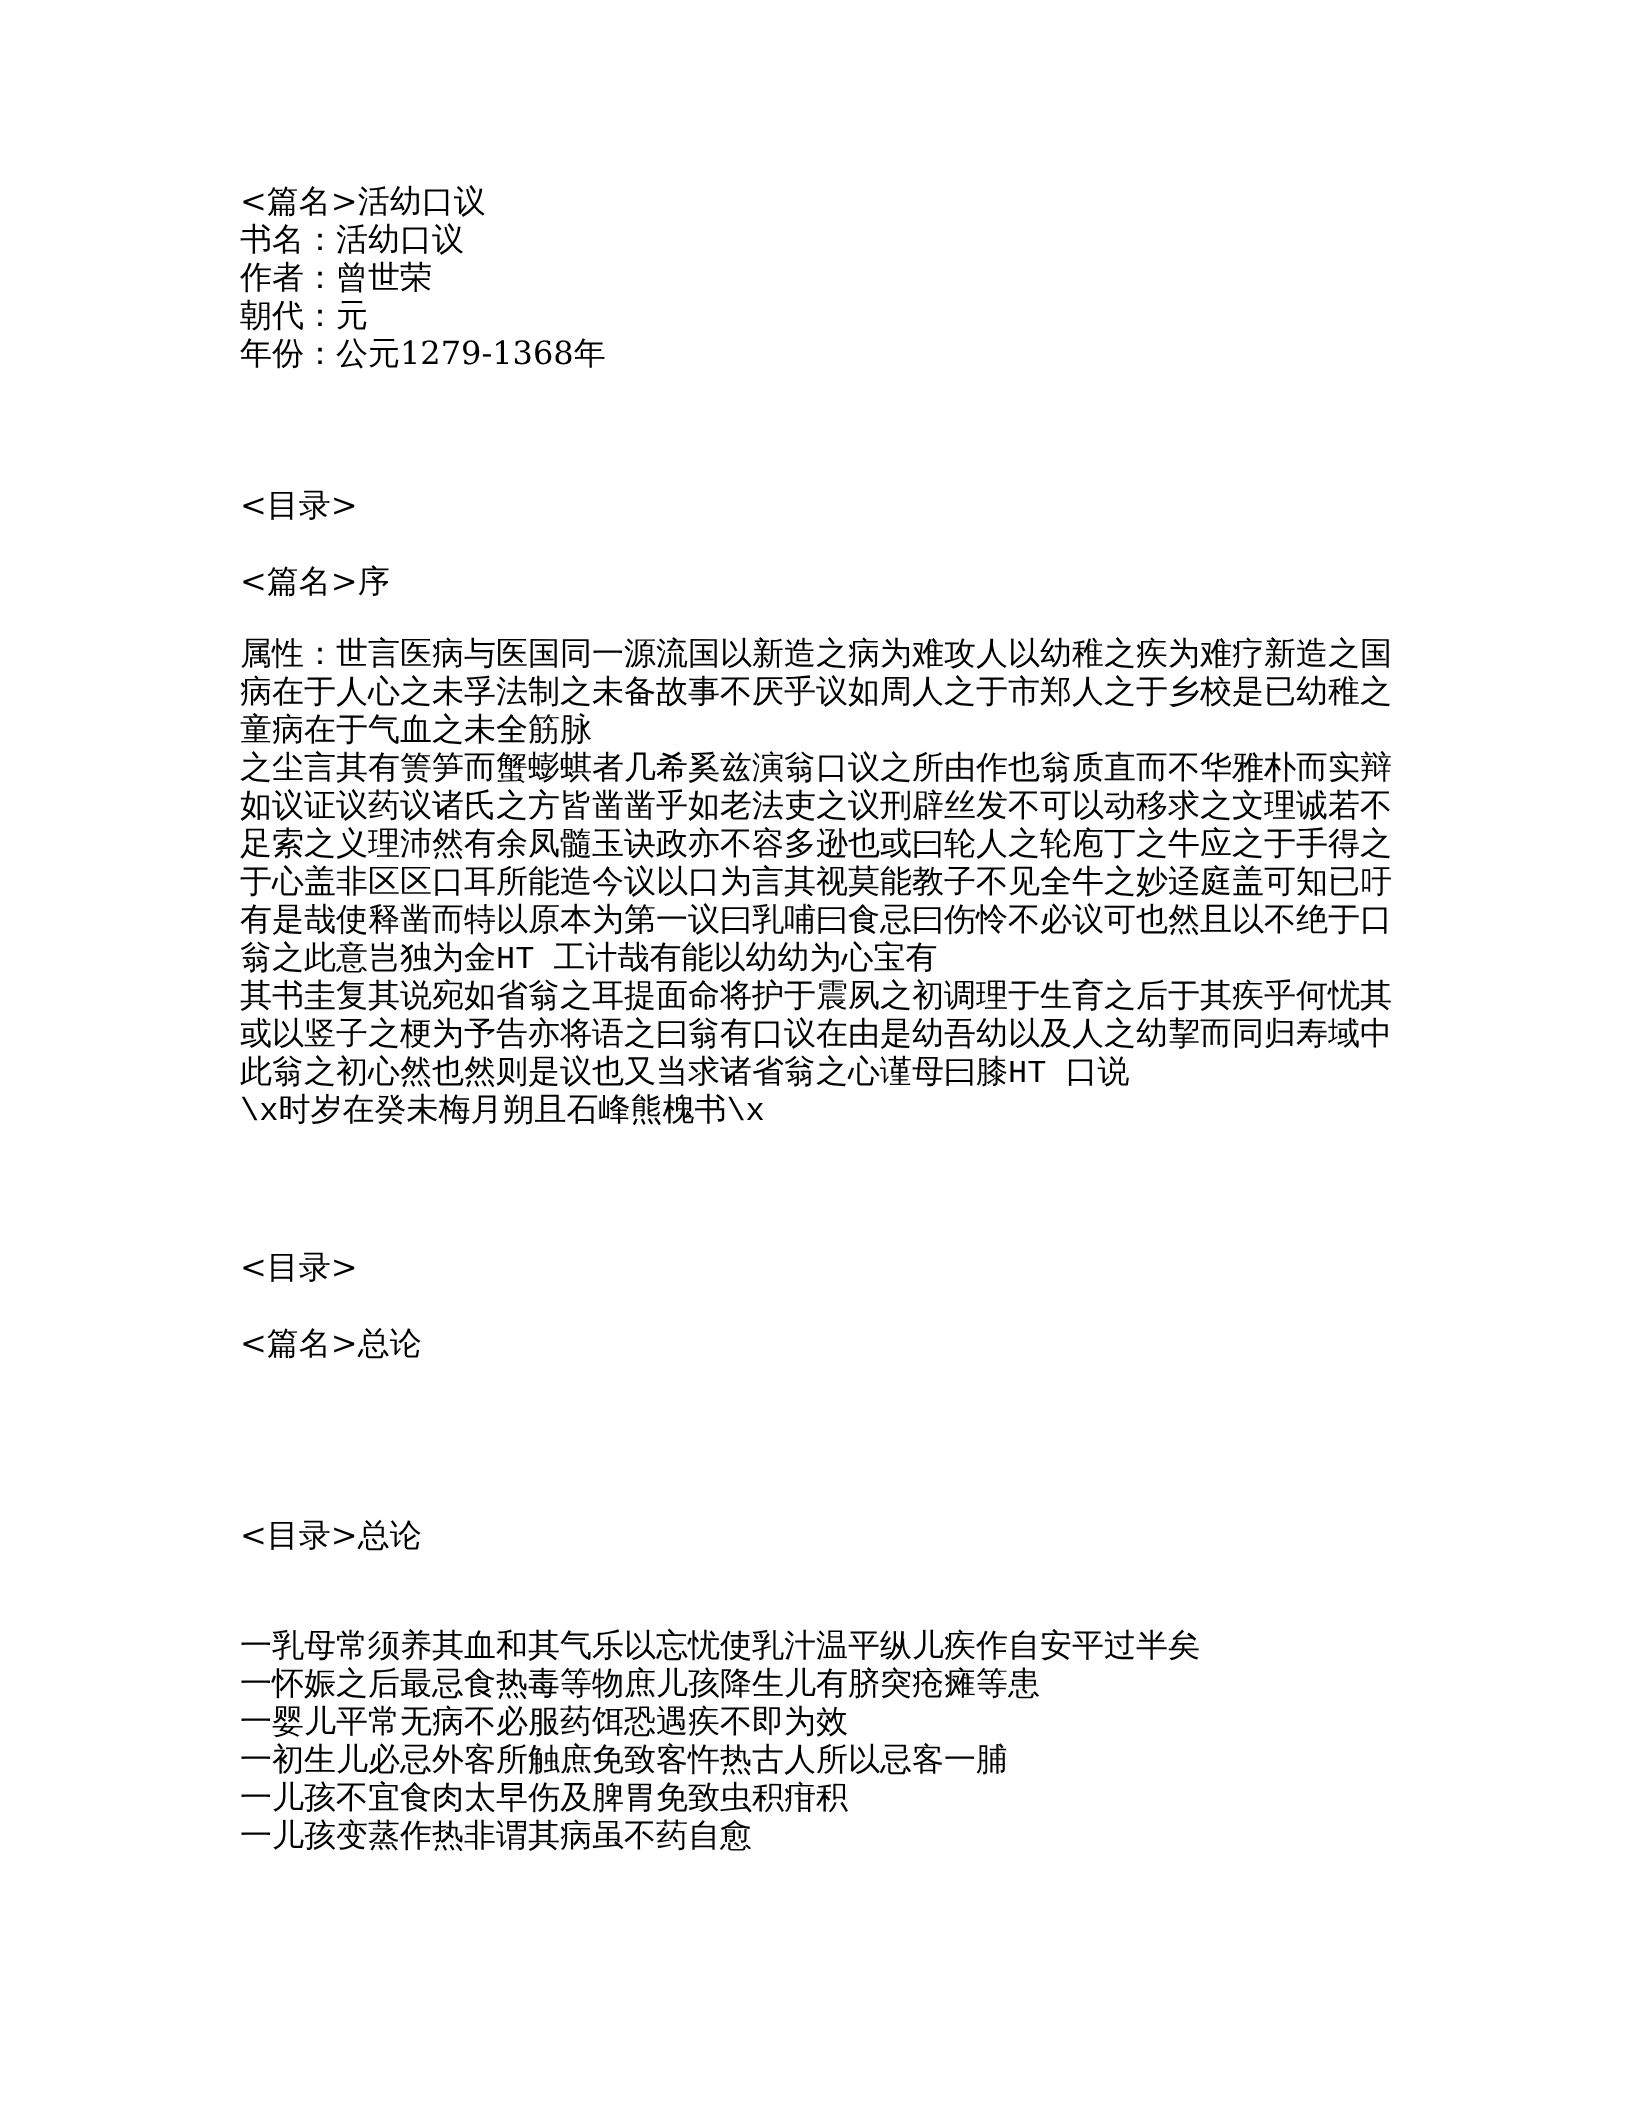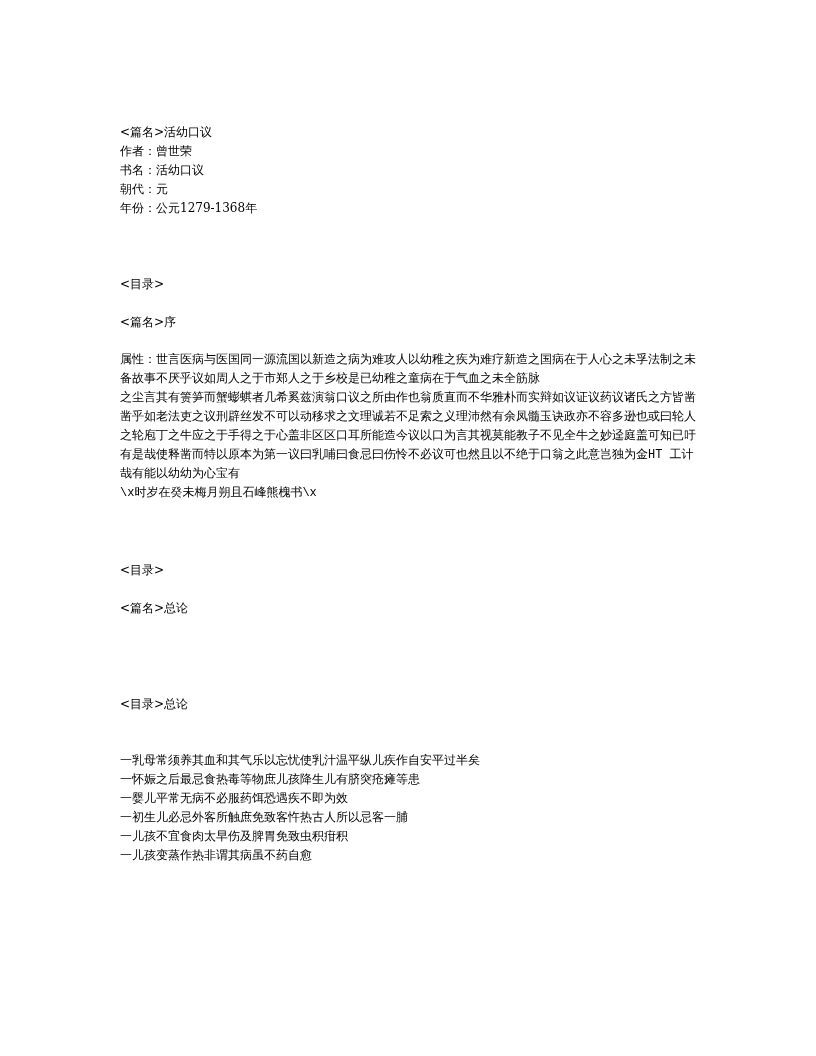--- a/index.html
+++ b/index.html
@@ -1,46 +1,47 @@
 <!DOCTYPE html>
 <html><head>
 <meta charset="utf-8">
 <style>
   html, body { margin: 0; padding: 0; background: #ffffff; }
   body { width: 816px; height: 1056px; position: relative; overflow: hidden; }
   .page {
     position: absolute; left: 120px; top: 91px; width: 585px;
     font-family: "DejaVu Serif", "Liberation Serif", serif;
-    font-size: 12px; line-height: 19px; color: #000000; margin-top: 32px;
+    font-size: 16px; line-height: 19px; color: #000000;
   }
   .line { white-space: pre-wrap; word-break: break-all; }
   .para { word-break: break-all; font-family: Liberation Mono, monospace; }
   .gap-big { height: 57px; }
   .gap-mid { height: 19px; }
   .gap-xbig { height: 58px; }
 </style>
 </head>
 <body>
 
 <div class="page">
   <div class="line">&lt;篇名&gt;活幼口议</div>
+  <div class="line">书名：活幼口议</div>
   <div class="line">作者：曾世荣</div>
-  <div class="line">书名：活幼口议</div>
   <div class="line">朝代：元</div>
   <div class="line">年份：公元1279-1368年</div>
 
   <div class="gap-big"></div>
 
   <div>
     <div class="line">&lt;目录&gt;</div>
     <div class="gap-mid"></div>
     <div class="line">&lt;篇名&gt;序</div>
     <div class="gap-mid"></div>
     <div class="para">属性：世言医病与医国同一源流国以新造之病为难攻人以幼稚之疾为难疗新造之国病在于人心之未孚法制之未备故事不厌乎议如周人之于市郑人之于乡校是已幼稚之童病在于气血之未全筋脉</div>
     <div class="para">之尘言其有箦笋而蟹蟛蜞者几希奚兹演翁口议之所由作也翁质直而不华雅朴而实辩如议证议药议诸氏之方皆凿凿乎如老法吏之议刑辟丝发不可以动移求之文理诚若不足索之义理沛然有余凤髓玉诀政亦不容多逊也或曰轮人之轮庖丁之牛应之于手得之于心盖非区区口耳所能造今议以口为言其视莫能教子不见全牛之妙迳庭盖可知已吁有是哉使释凿而特以原本为第一议曰乳哺曰食忌曰伤怜不必议可也然且以不绝于口翁之此意岂独为金HT 工计哉有能以幼幼为心宝有</div>
+    <div class="para">其书圭复其说宛如省翁之耳提面命将护于震夙之初调理于生育之后于其疾乎何忧其或以竖子之梗为予告亦将语之曰翁有口议在由是幼吾幼以及人之幼挈而同归寿域中此翁之初心然也然则是议也又当求诸省翁之心谨母曰膝HT 口说</div>
     <div class="para">\x时岁在癸未梅月朔且石峰熊槐书\x</div>
   </div>
 
   <div class="gap-xbig"></div>
 
   <div>
     <div class="line">&lt;目录&gt;</div>
     <div class="gap-mid"></div>
     <div class="line">&lt;篇名&gt;总论</div>
     <div class="gap-mid"></div>

